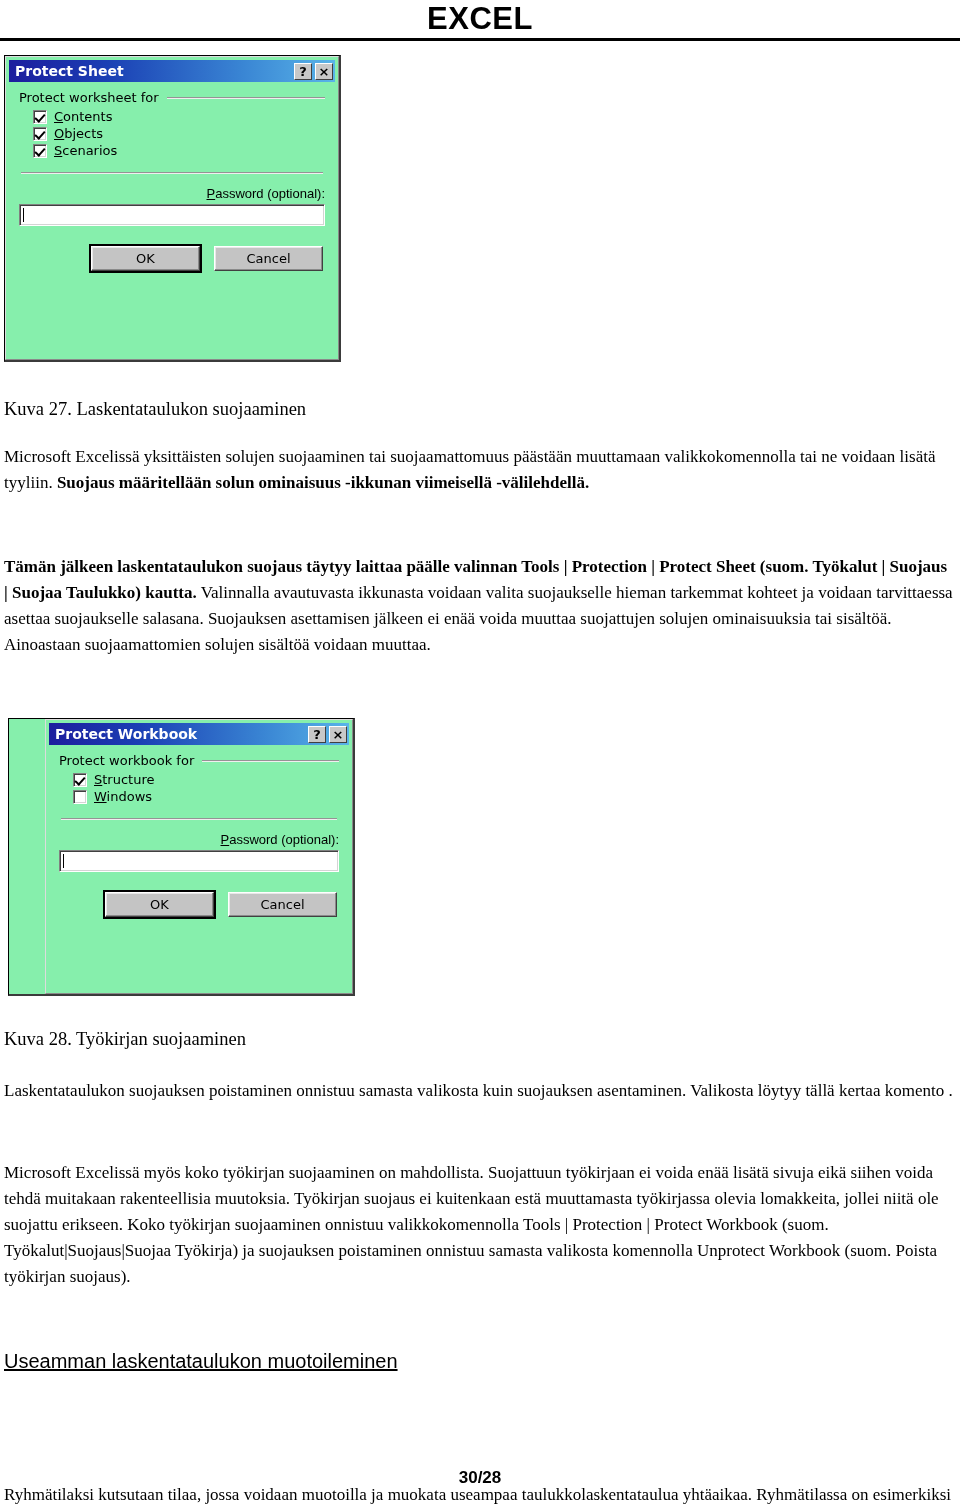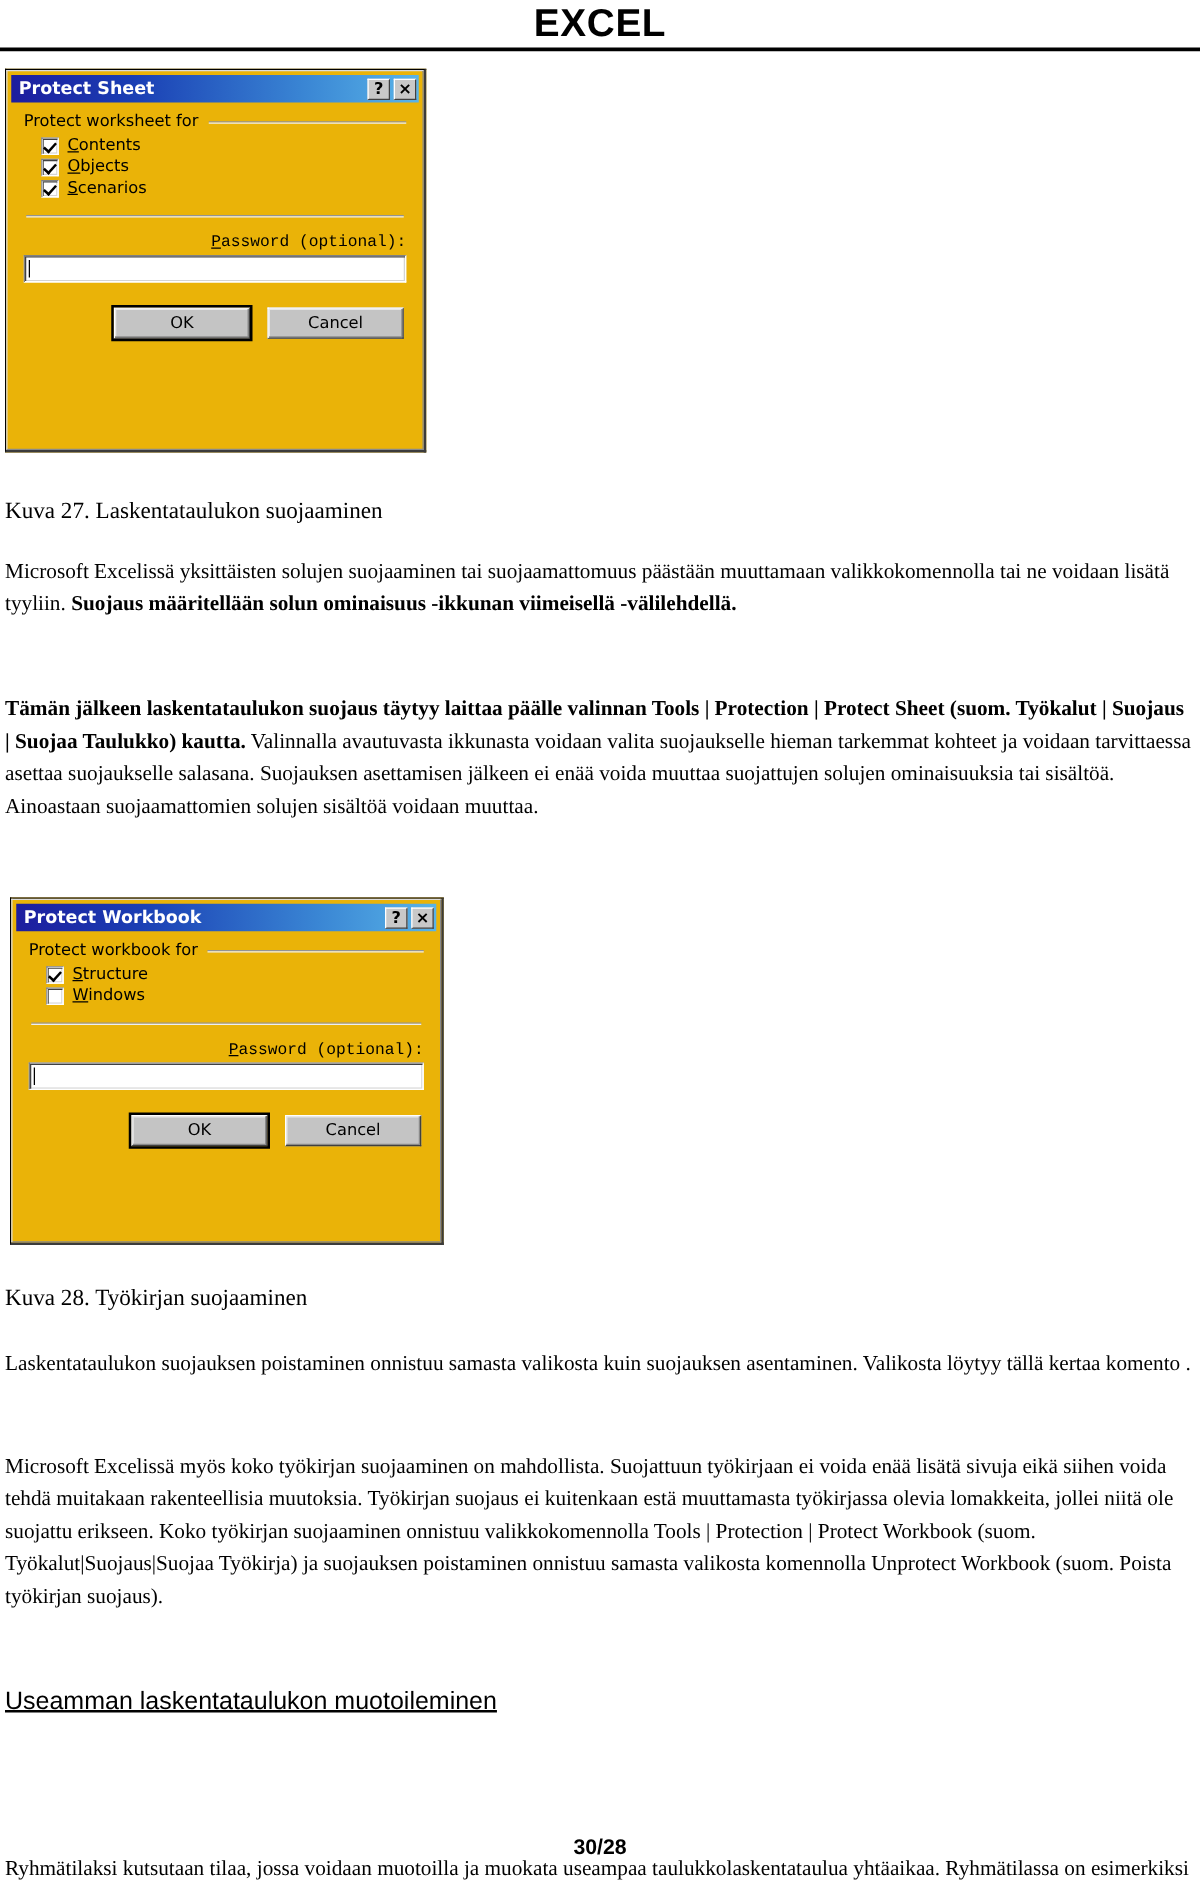--- a/index.html
+++ b/index.html
@@ -27,21 +27,21 @@
     line-height: 34px;
   }
   .header-rule {
     border-top: 3px solid #000;
     margin: 2px 0 0 0;
     width: 100%;
   }
 
   
   .dlg {
-    background: #eab308;
+    background: #86efac;
     border: 1px solid #000;
     border-right: 2px solid #3b3b3b;
     border-bottom: 2px solid #3b3b3b;
     position: relative;
     font-family: "DejaVu Sans", "Liberation Sans", sans-serif;
   }
   .dlg-inner {
     border: 1px solid #dcdcdc;
     border-right-color: #8a8a8a;
     border-bottom-color: #8a8a8a;
@@ -131,21 +131,21 @@
   .sep-line {
     height: 2px;
     border-top: 1px solid #949494;
     border-bottom: 1px solid #efefef;
     margin: 14px 2px 12px 2px;
   }
 
   .field-label {
     font-size: 13px;
     margin-bottom: 3px;
-    font-family: Liberation Mono, monospace;
+    font-family: Liberation Sans, sans-serif;
   }
   .field-label u { text-decoration: underline; }
   .textfield {
     background: #ffffff;
     border: 1px solid #808080;
     border-right-color: #ffffff;
     border-bottom-color: #ffffff;
     box-shadow: inset 1px 1px 0 #404040, inset -1px -1px 0 #d4d4d4;
     height: 22px;
     display: flex;
@@ -182,21 +182,21 @@
 
   
   #dlg-protect-sheet {
     position: absolute;
     left: 4px; top: 55px;
     width: 337px; height: 307px;
   }
   #dlg-protect-workbook {
     position: absolute;
     left: 8px; top: 718px;
-    width: 347px; height: 278px;
+    width: 347px; height: 278px; padding-left: 36px;
   }
 
   
   .doc-text {
     font-family: "Liberation Serif", "DejaVu Serif", serif;
     font-size: 17px;
     line-height: 26px;
     text-align: left;
     margin: 0;
   }

